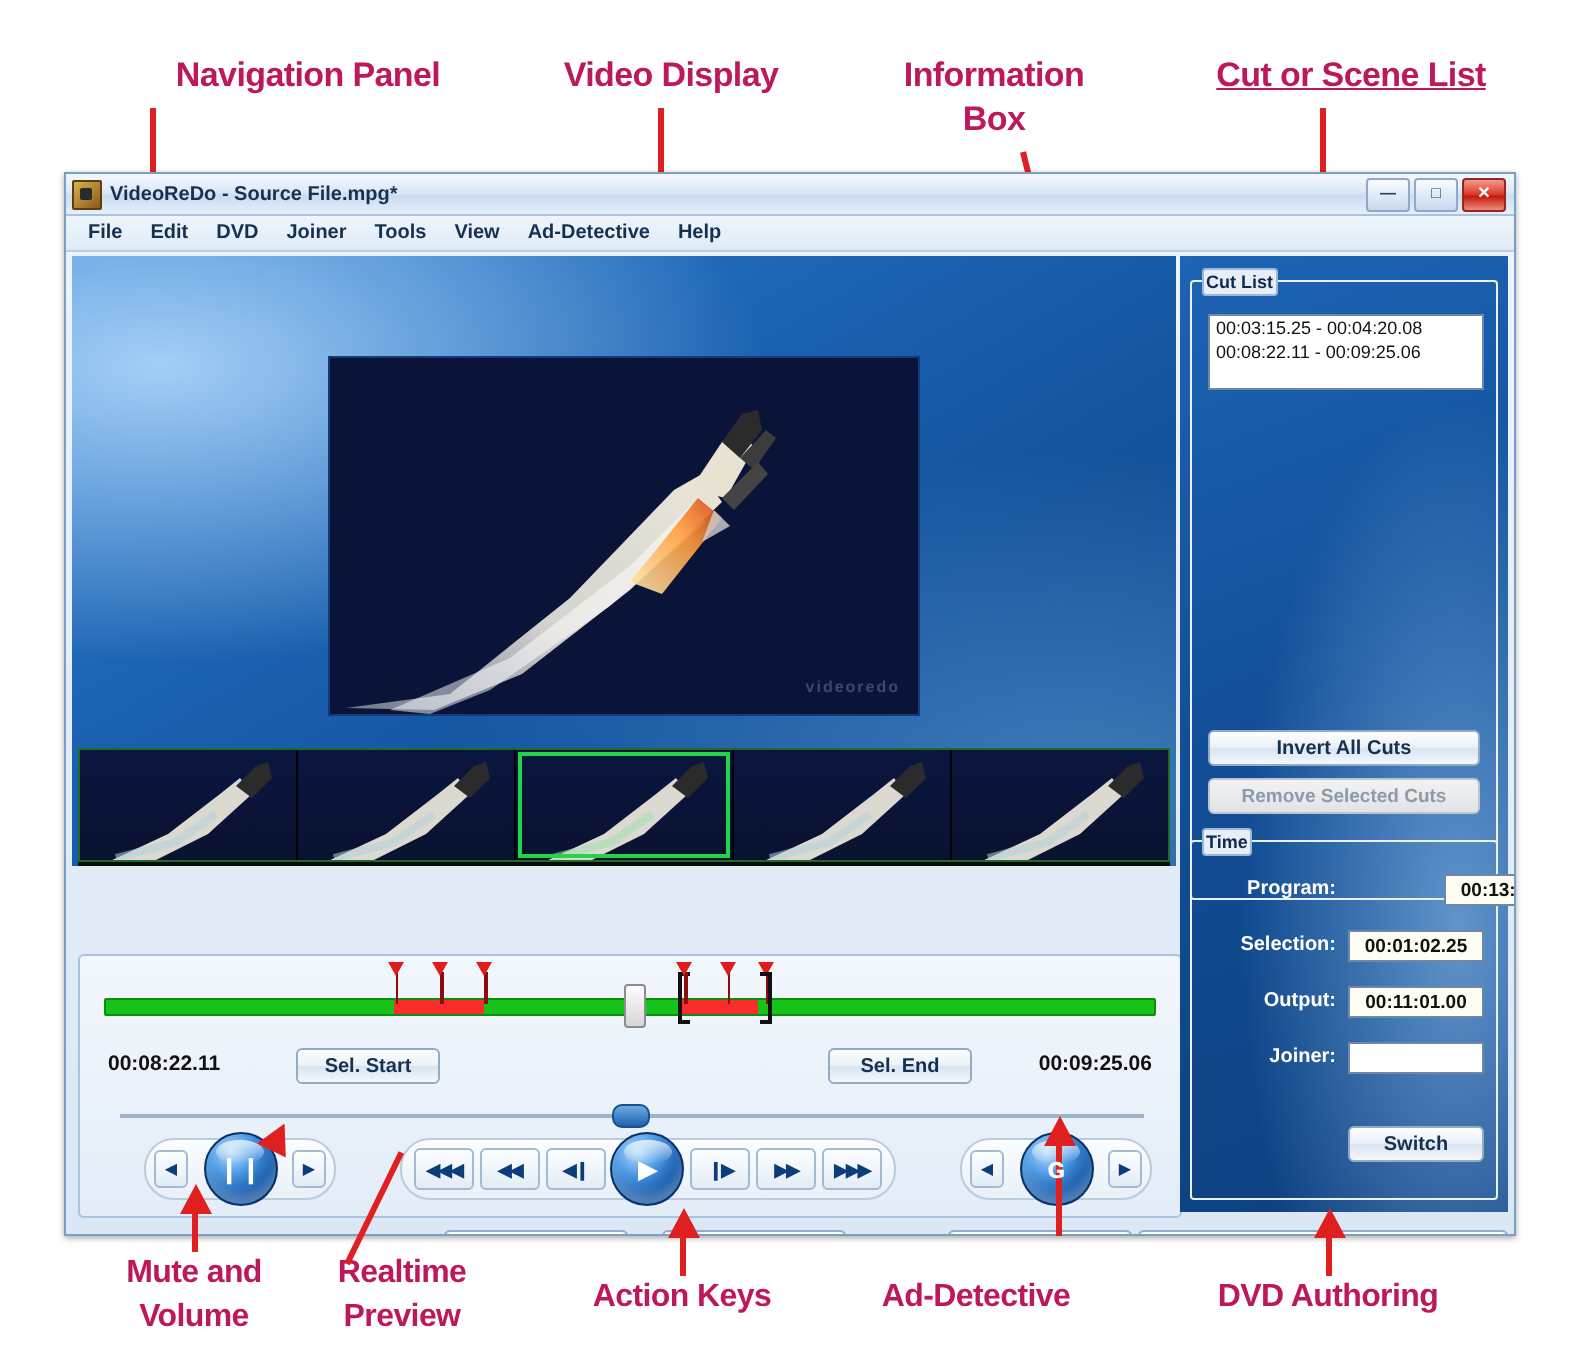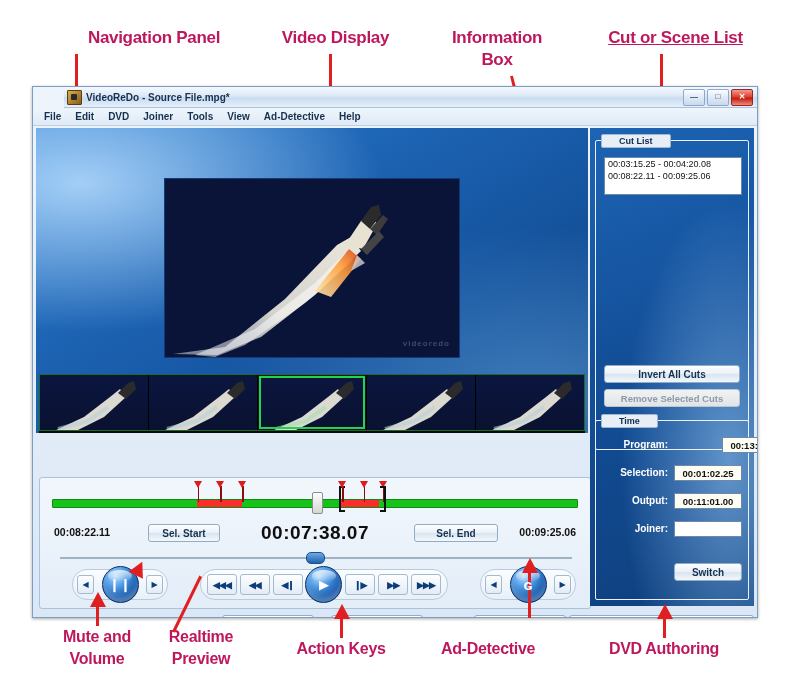--- a/index.html
+++ b/index.html
@@ -21,21 +21,21 @@
     position:absolute;left:32px;top:86px;width:724px;height:530px;
     border:1px solid #7a9ec4;
     background:linear-gradient(180deg,#eef4fb 0%,#dbe7f5 100%);
     box-shadow:0 1px 3px rgba(0,0,0,.35);
     overflow:hidden;
   }
   #titlebar{
     height:20px;
     background:linear-gradient(180deg,#f4f8fd 0%,#dce8f7 45%,#cadcf1 55%,#e6eff9 100%);
     border-bottom:1px solid #a9c2dd;
-    display:flex;align-items:center;padding:0 3px;position:relative;margin-left:31px;
+    display:flex;align-items:center;padding:0 3px;position:relative;
   }
   #titlebar .tl-icon{
     width:13px;height:13px;margin-right:4px;flex:none;position:relative;
     background:linear-gradient(135deg,#d8b24a,#8a5a1c);border:1px solid #5d3c10;border-radius:1px;
   }
   #titlebar .tl-icon:after{
     content:"";position:absolute;left:3px;top:3px;width:6px;height:6px;
     background:#2a2a2a;border-radius:1px;
   }
   #titlebar .tl-text{
@@ -193,21 +193,21 @@
   #right{
     position:absolute;left:557px;top:2px;width:164px;height:478px;
     background:
       radial-gradient(ellipse at 85% 70%, rgba(150,200,245,.6) 0%, rgba(150,200,245,0) 55%),
       linear-gradient(160deg,#1d64b4 0%,#134f99 45%,#0e3f7d 100%);
   }
   .grp{
     position:absolute;border:1px solid #e9f2fb;border-radius:2px;box-sizing:border-box;
   }
   .grplabel{
-    position:absolute;top:-7px;left:5px;padding:0 17px;font-size:9px;font-weight:bold;
+    position:absolute;top:-7px;left:5px;padding:0 1px;font-size:9px;font-weight:bold;
     color:#0d2b4e;background:#e8eef5;border:1px solid #9fb8d2;border-radius:2px;line-height:12px;
   }
   #cutlistgrp{left:5px;top:12px;width:154px;height:310px;}
   #cutlistbox{
     position:absolute;left:8px;top:16px;width:136px;height:36px;
     background:#fff;border:1px solid #6d88a8;overflow:hidden;
   }
   .cutitem{
     font-size:9px;color:#111;padding:1px 3px;white-space:nowrap;
     font-family:"Liberation Sans", sans-serif;
@@ -386,22 +386,21 @@
               <div class="stem"></div>
               <div class="head"></div>
             </div>
           <div class="brack r" style="left:calc(62.9% - 3px)"></div>
           <div id="playhead" style="left:calc(50.2% - 4px)"></div>
         </div>
 
         <div class="tlrow">
           <div class="tlabel" style="left:14px;">00:08:22.11</div>
           <div class="btn" style="position:absolute;left:108px;top:4px;width:72px;height:18px;">Sel. Start</div>
-          <div id="bigtime">00:07:38.07</div>
-          <div class="btn" style="position:absolute;left:374px;top:4px;width:84px;height:18px;">Sel. End</div>
+          <div class="btn" style="position:absolute;left:374px;top:4px;width:72px;height:18px;">Sel. End</div>
           <div class="tlabel" style="right:14px;margin-left:28px;">00:09:25.06</div>
         </div>
 
         <div id="posslider">
           <div class="rail"></div>
           <div class="knob"></div>
         </div>
 
         <div id="transport">
 

